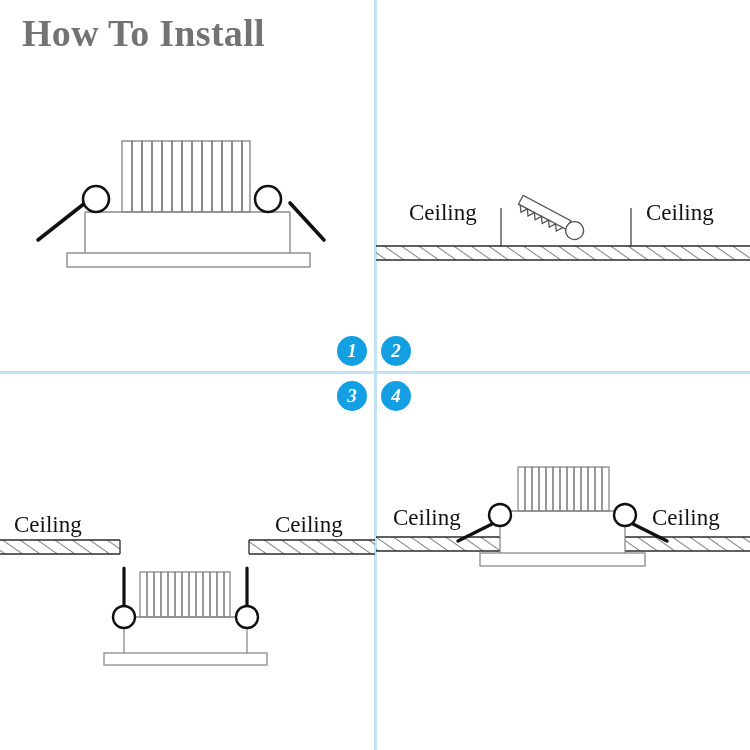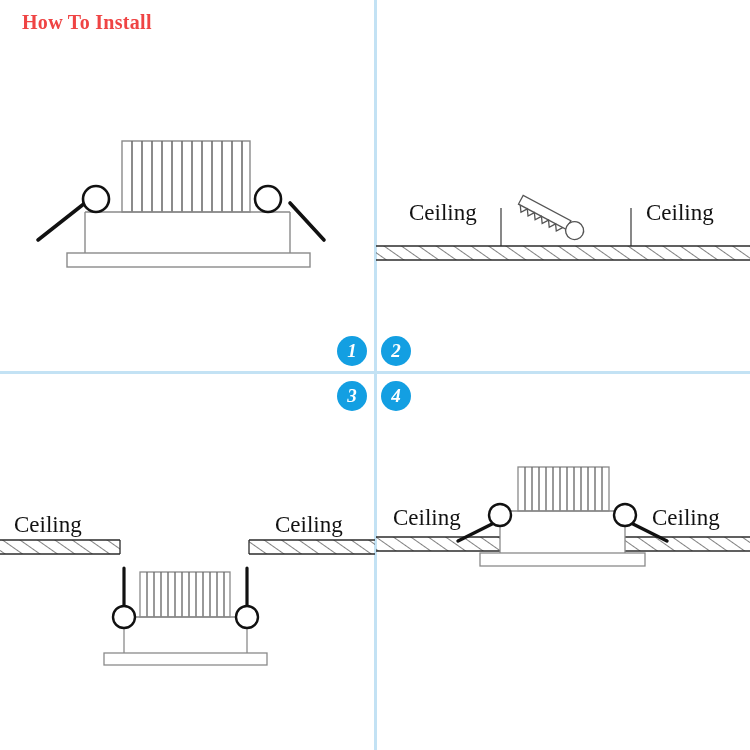--- a/index.html
+++ b/index.html
@@ -17,23 +17,23 @@
     height: 750px;
     background: #ffffff;
     overflow: hidden;
   }
   #page-title {
     position: absolute;
     left: 22px;
     top: 11px;
     font-family: "Liberation Serif", "DejaVu Serif", serif;
     font-weight: bold;
-    font-size: 20px;
+    font-size: 38px;
     letter-spacing: 0.3px;
-    color: #ef4444;
+    color: #737373;
     white-space: nowrap;
   }
   .divider-v {
     position: absolute;
     top: 0;
     width: 3px;
     height: 750px;
     background: #c3e2f4;
   }
   .divider-h {

